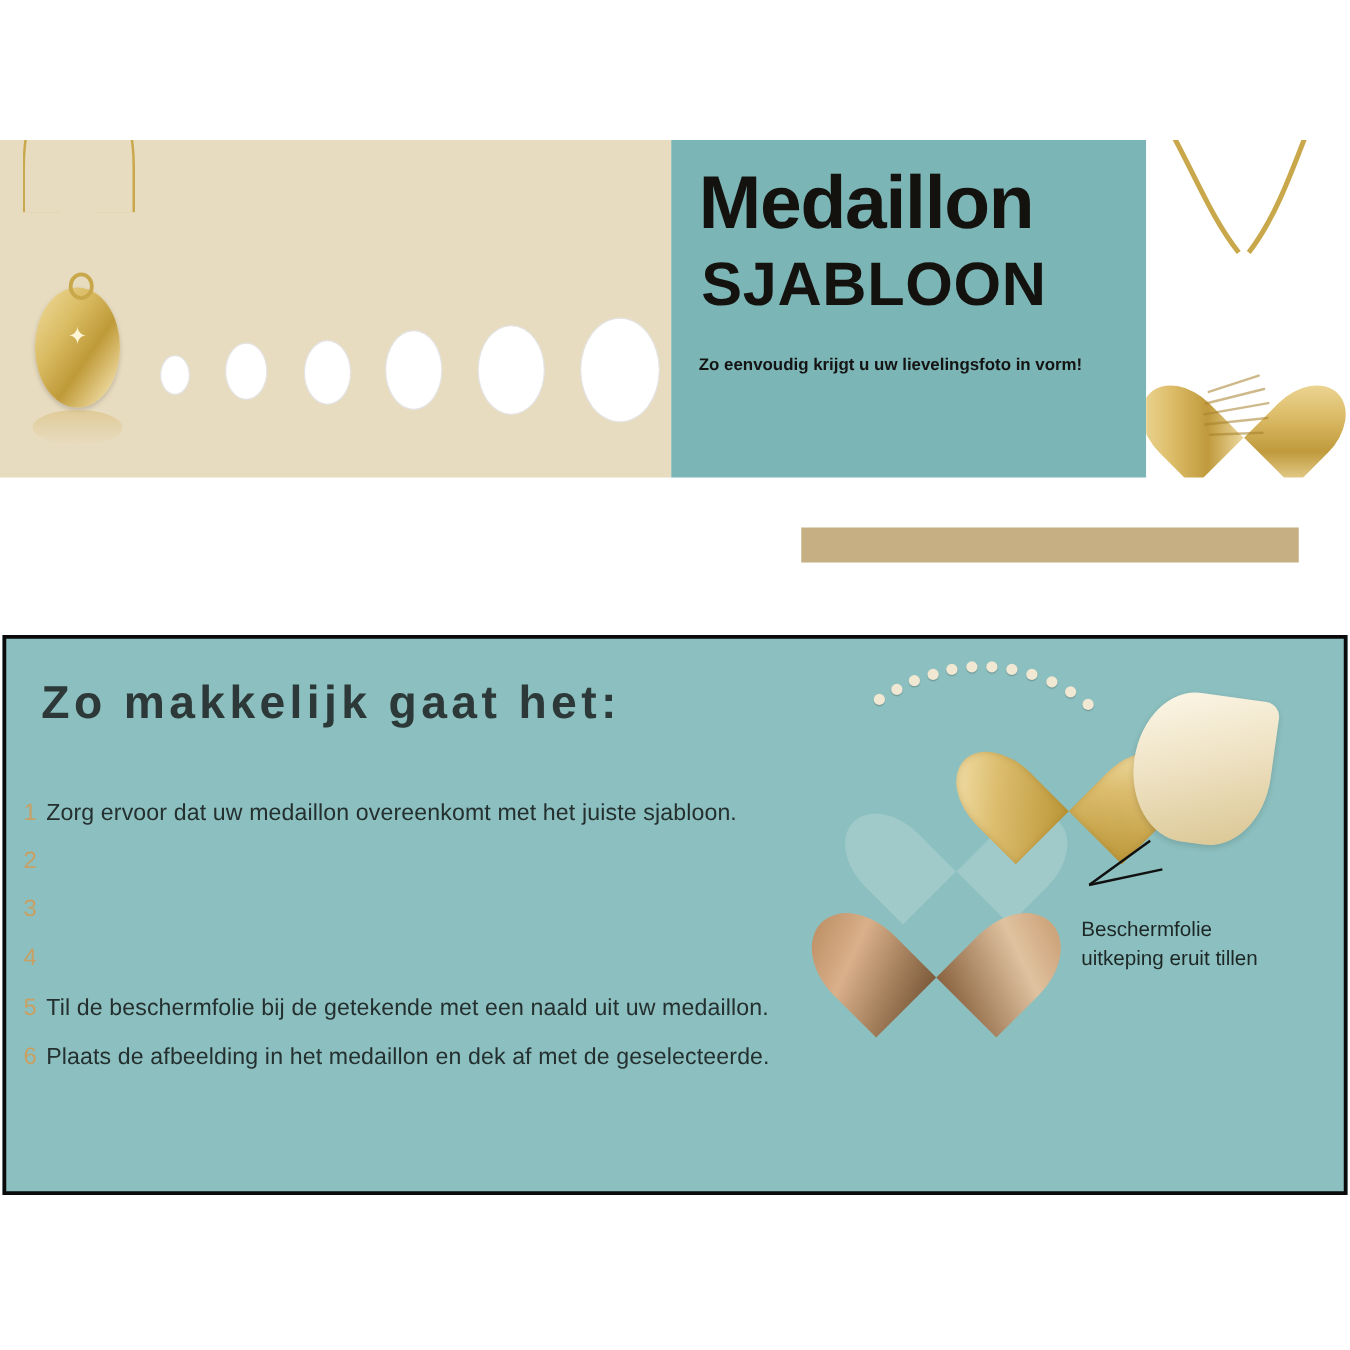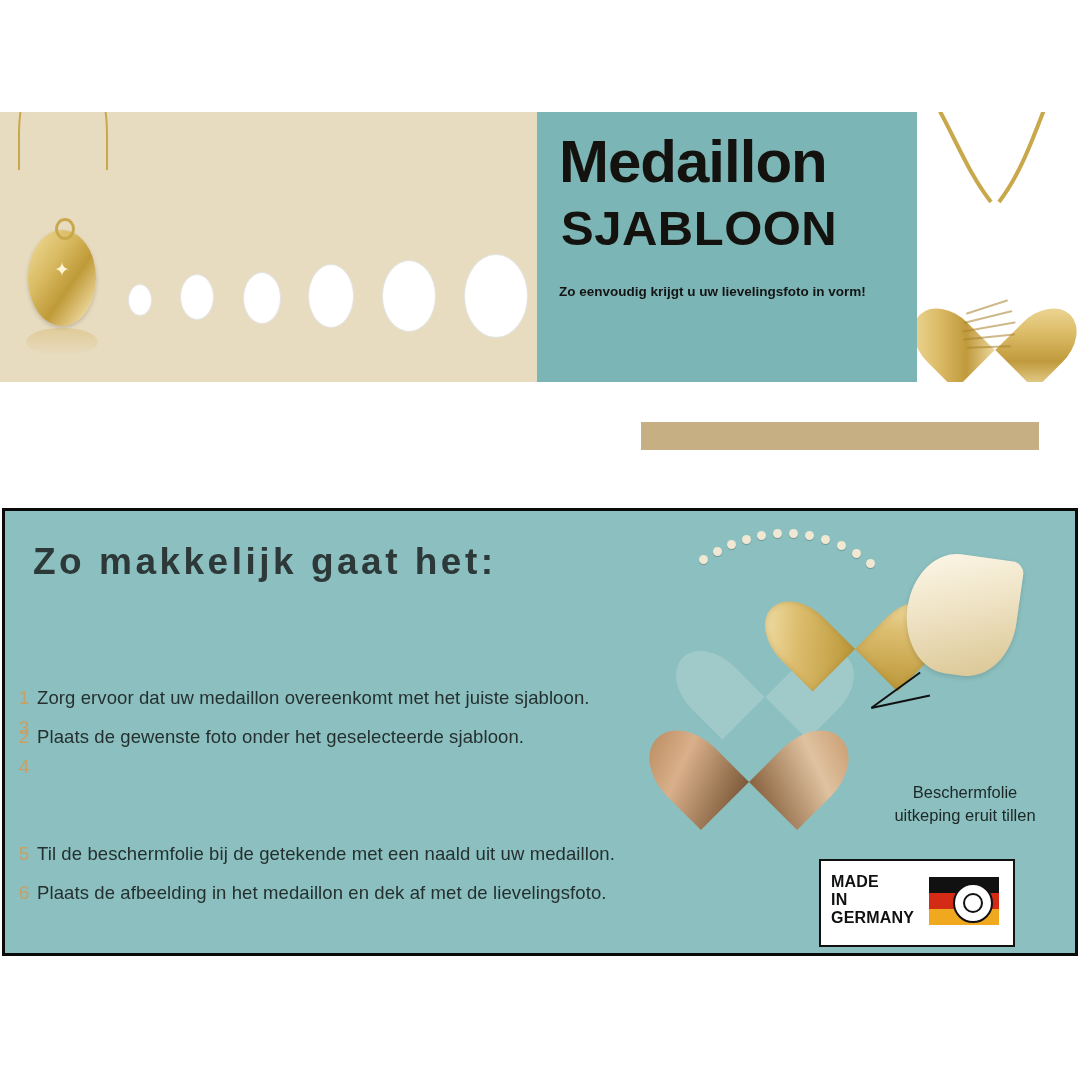--- a/index.html
+++ b/index.html
@@ -230,41 +230,39 @@
     width: 26px;
     text-align: center;
     font-size: 19px;
     color: #c8a064;
     font-weight: normal;
   }
   .step-text {
     font-size: 18.5px;
     color: #24302f;
     letter-spacing: 0.1px;
-    margin-top: 48px;
   }
   #closing-line {
     position: absolute;
     left: 30px; top: 395px;
     font-size: 20px;
     color: #2d3838;
     letter-spacing: 1.6px;
     font-weight: 500;
   }
 
   
   #foil-caption {
     position: absolute;
     left: 860px; top: 222px;
     width: 200px;
-    text-align: center;
+    text-align: left;
     font-size: 16.5px;
     line-height: 1.42;
     color: #1c2726;
-    margin-top: 48px;
   }
   #photo-heart {
     position: absolute;
     left: 676px; top: 175px;
     width: 136px; height: 120px;
   }
   .photoheart::before,
   .photoheart::after {
     content: "";
     position: absolute;
@@ -476,35 +474,34 @@
 
   <div id="steps-heading">Zo makkelijk gaat het:</div>
 
   <div id="steps-list">
     <div class="step-row">
       <span class="step-num">1</span>
       <span class="step-text">Zorg ervoor dat uw medaillon overeenkomt met het juiste sjabloon.</span>
     </div>
     <div class="step-row">
       <span class="step-num">2</span>
-      <span class="step-text">Plaats de gewenste foto onder het geselecteerde sjabloon.</span>
     </div>
     <div class="step-row">
       <span class="step-num">3</span>
     </div>
     <div class="step-row">
       <span class="step-num">4</span>
     </div>
     <div class="step-row">
       <span class="step-num">5</span>
       <span class="step-text">Til de beschermfolie bij de getekende met een naald uit uw medaillon.</span>
     </div>
     <div class="step-row">
       <span class="step-num">6</span>
-      <span class="step-text">Plaats de afbeelding in het medaillon en dek af met de  lievelingsfoto.</span>
+      <span class="step-text">Plaats de afbeelding in het medaillon en dek af met de  geselecteerde.</span>
     </div>
   </div>
 
 
   <div id="beads-chain">
     <div class="bead" style="left:4px; top:30px;"></div>
     <div class="bead" style="left:18px; top:22px;"></div>
     <div class="bead" style="left:32px; top:15px;"></div>
     <div class="bead" style="left:47px; top:10px;"></div>
     <div class="bead" style="left:62px; top:6px;"></div>
@@ -533,27 +530,14 @@
   </div>
 
   <div class="pointer-line" style="left:866px; top:196px; width:60px; transform:rotate(-36deg);"></div>
   <div class="pointer-line" style="left:866px; top:196px; width:60px; transform:rotate(-12deg);"></div>
 
   <div id="foil-caption">
     <div>Beschermfolie</div>
     <div>uitkeping eruit tillen</div>
   </div>
 
-  <div id="made-badge">
-    <div id="made-badge-text">
-      <div>MADE</div>
-      <div>IN</div>
-      <div>GERMANY</div>
-    </div>
-    <div id="flag-black"></div>
-    <div id="flag-red"></div>
-    <div id="flag-gold"></div>
-    <div id="flag-seal">
-      <div id="flag-seal-inner"></div>
-    </div>
-  </div>
 
 </div>
 
 </body></html>

